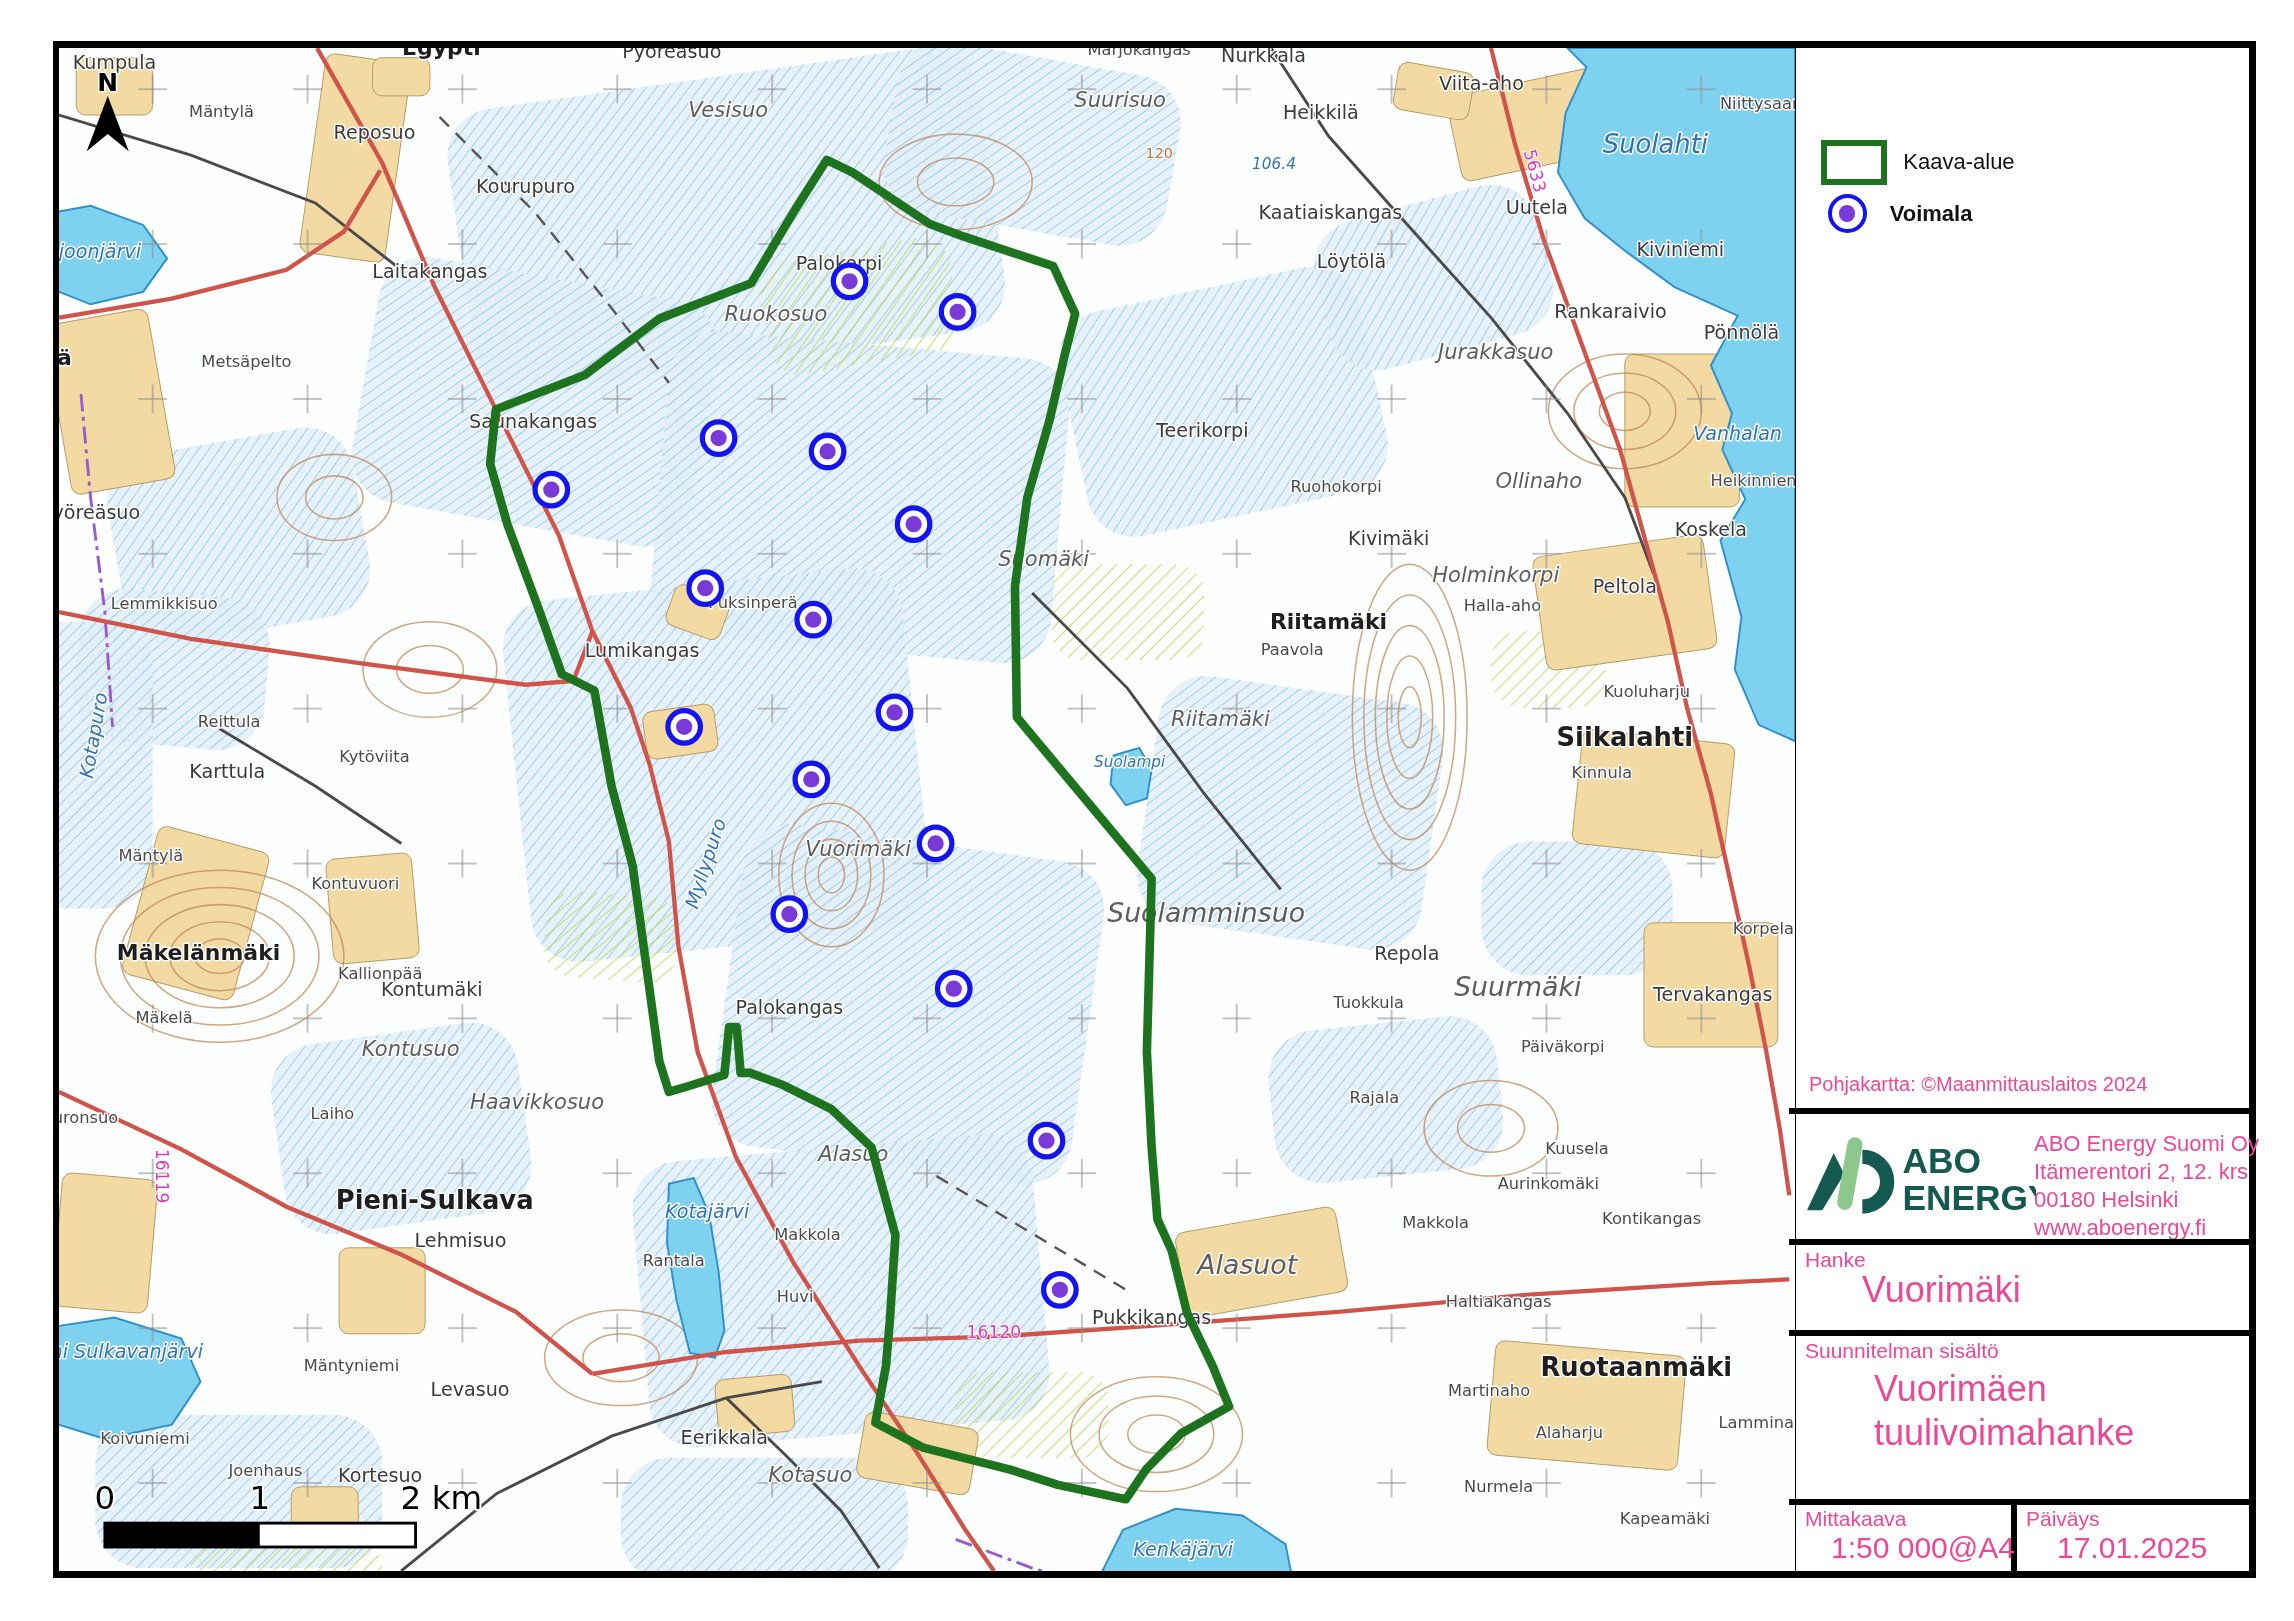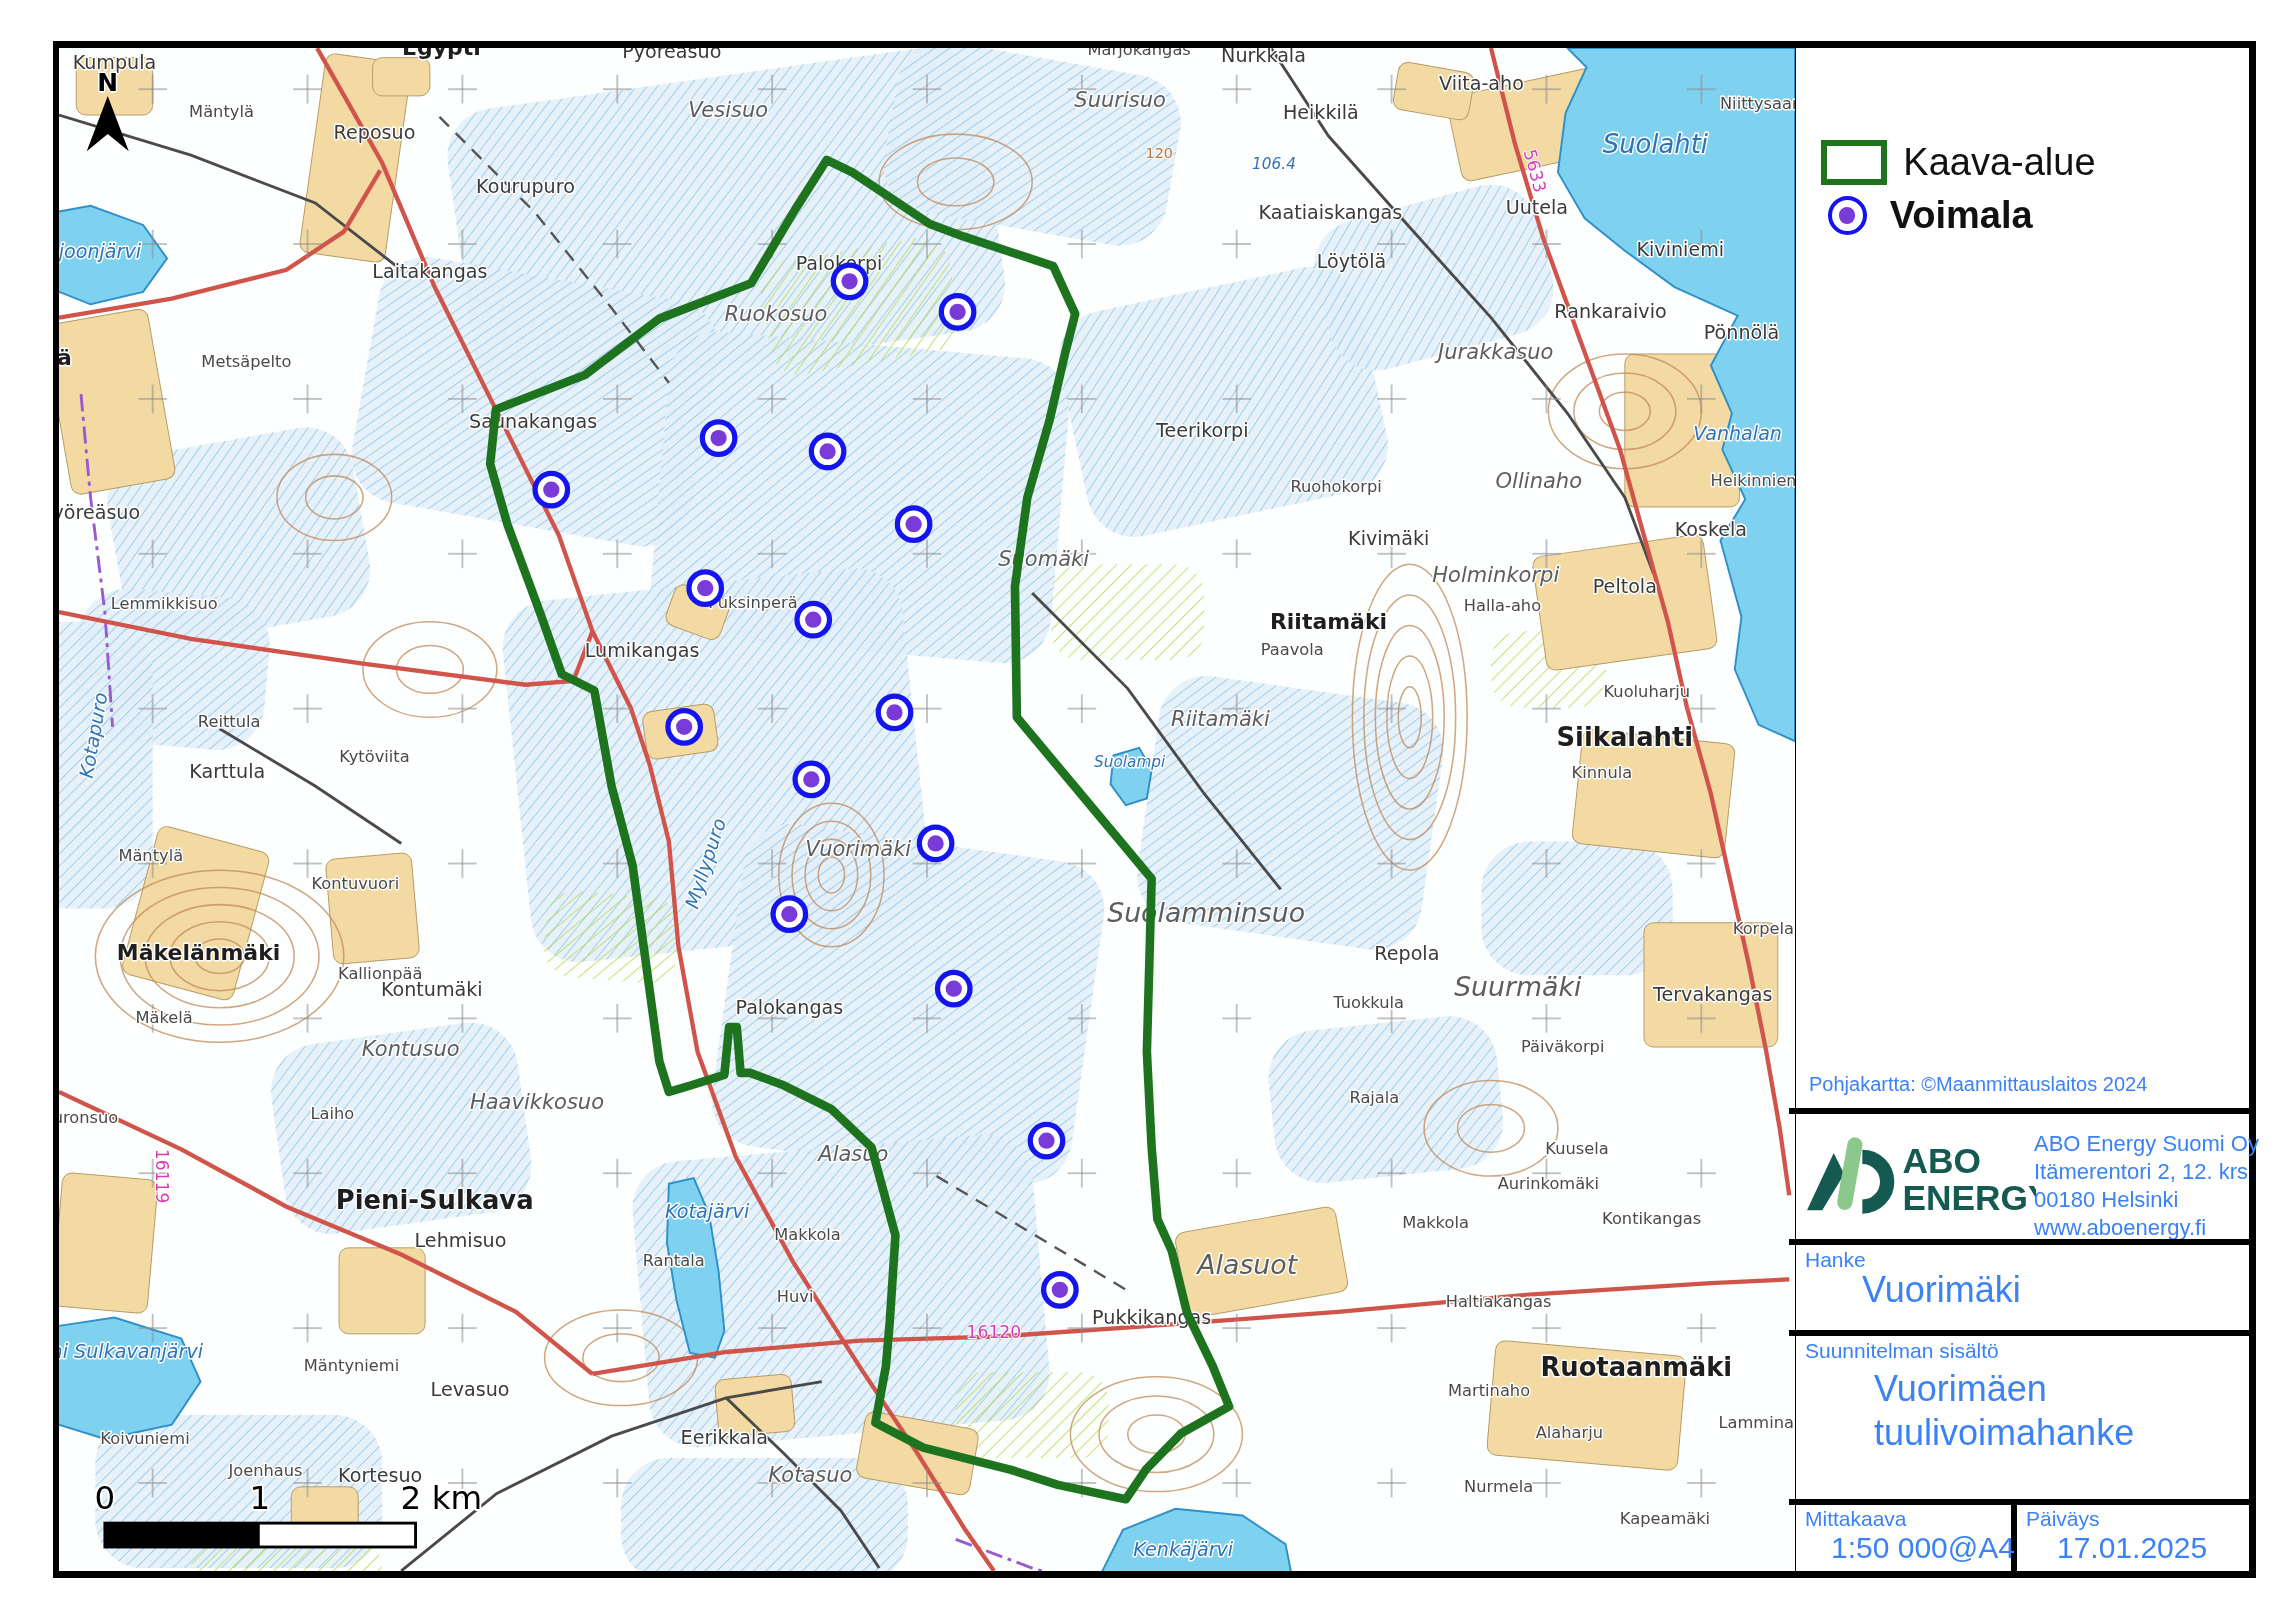--- a/index.html
+++ b/index.html
@@ -19,22 +19,22 @@
   text.wb{font-size:27px;font-style:italic;fill:#2f74b5;}
   text.ws{font-size:16px;font-style:italic;fill:#2f74b5;}
   text.cs{font-size:15px;fill:#b5763c;stroke-width:2px;}
   text.rn{font-size:18px;fill:#d83ab8;stroke-width:2px;}
   text.ui{font-family:"Liberation Sans","DejaVu Sans",sans-serif;stroke:none;}
   
   .legend-row{position:absolute;display:flex;align-items:center;}
   .legend-swatch{width:54px;height:32.5px;border:6.7px solid #1e741e;background:#fff;}
   .legend-circle{width:31px;height:31px;border:4.8px solid #1414ef;border-radius:50%;background:#fff;position:relative;margin:0 6.7px;}
   .legend-circle .dot{position:absolute;left:50%;top:50%;width:16.3px;height:16.3px;margin:-8.1px 0 0 -8.1px;border-radius:50%;background:#7a3ad8;}
-  .legend-label{font-size:38px;color:#111;margin-left:16.3px;}
-  .panel-text{position:absolute;color:#3b82f6;}
+  .legend-label{font-size:22px;color:#111;margin-left:16.3px;}
+  .panel-text{position:absolute;color:#ec4899;}
   .small-label{font-size:21px;text-align:right;}
   .big-value{font-size:36px;white-space:pre-line;line-height:1.22;}
   .mid-value{font-size:30px;}
   .addr{font-size:22px;line-height:28px;}
 </style>
 </head>
 <body>
 
 <div id="page">
 

